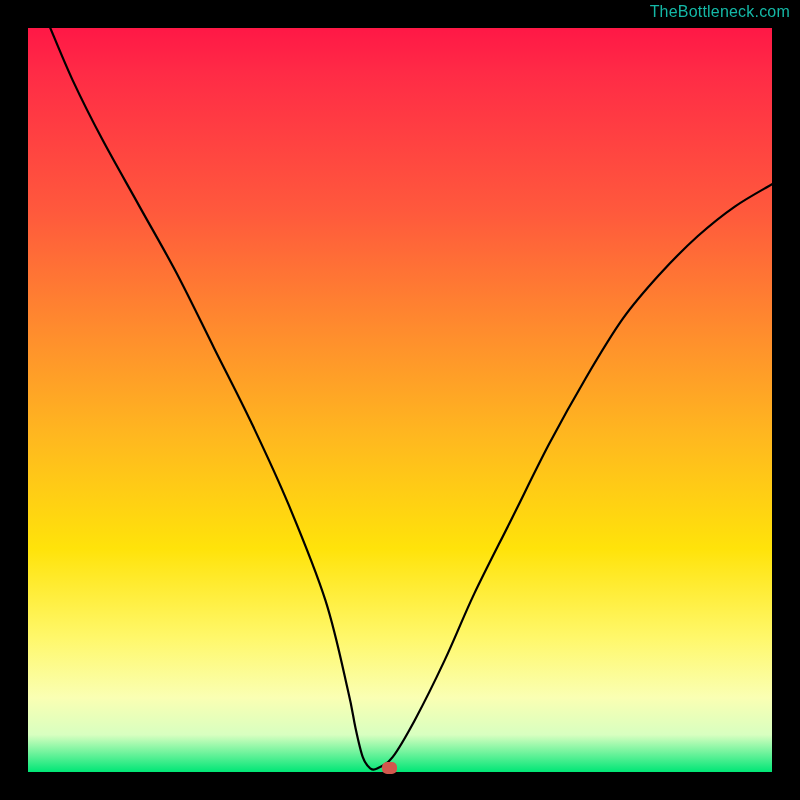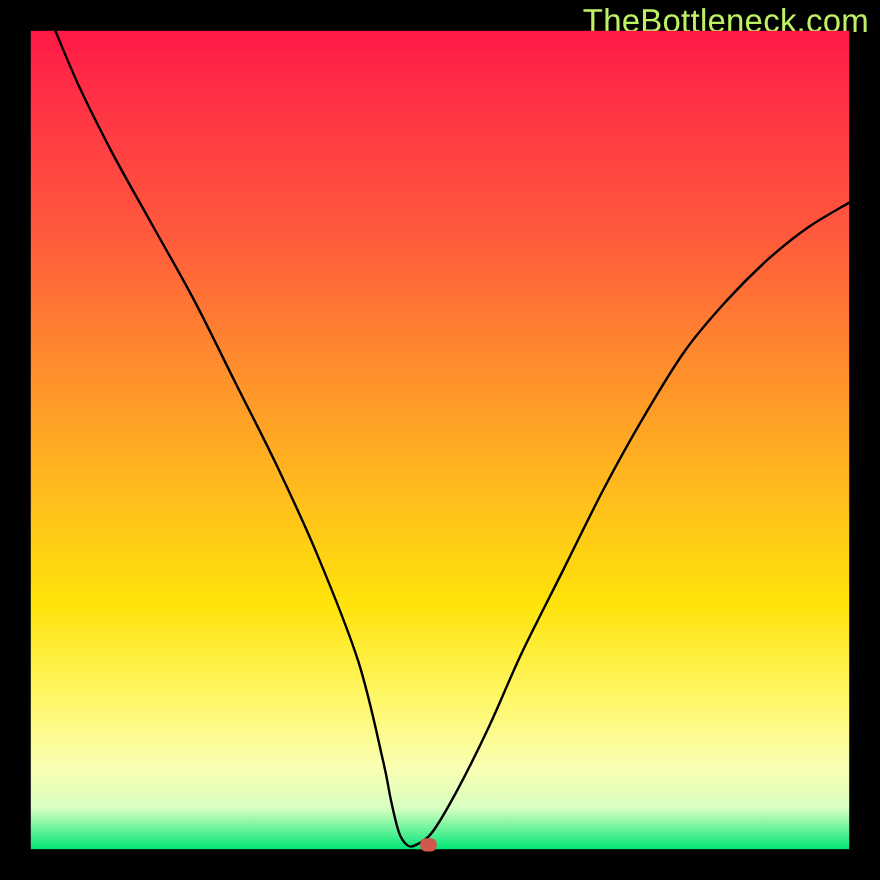--- a/index.html
+++ b/index.html
@@ -44,22 +44,22 @@
     top: 0;
     left: 0;
     width: 744px;
     height: 744px;
     pointer-events: none;
   }
   .watermark {
     position: absolute;
     top: 3px;
     right: 10px;
-    color: #bef264;
-    font-size: 30px;
+    color: #14b8a6;
+    font-size: 16px;
     letter-spacing: 0.2px;
     user-select: none;
   }
   .marker {
     position: absolute;
     width: 15px;
     height: 12px;
     border-radius: 5px;
     background: #d2584d;
   }

